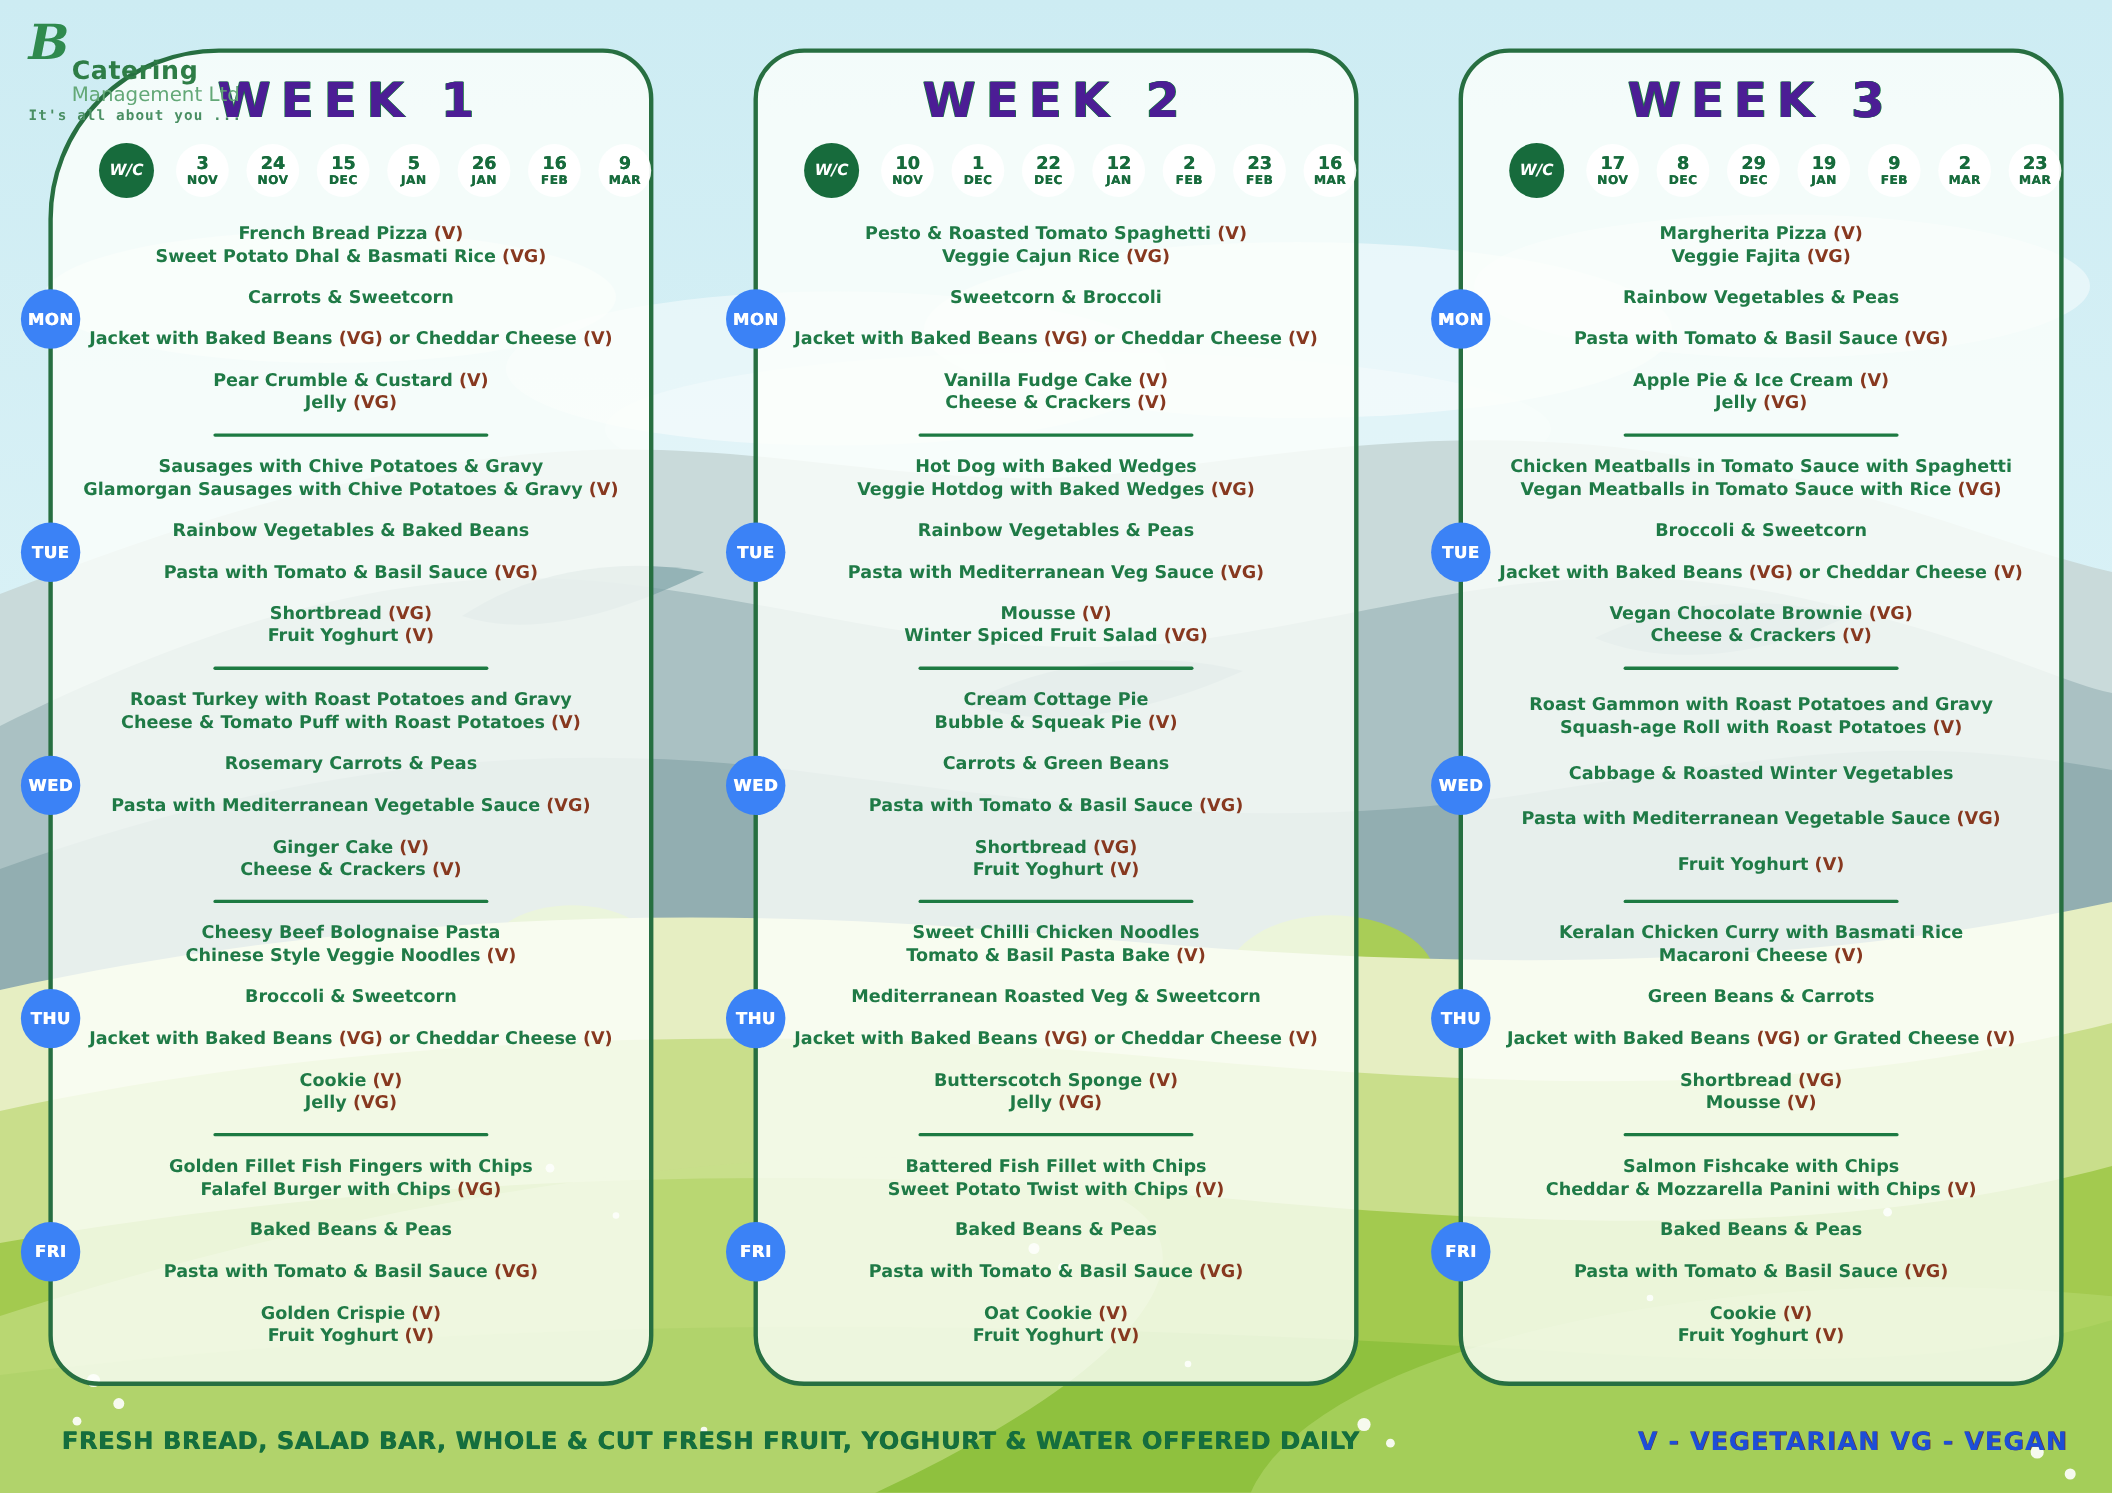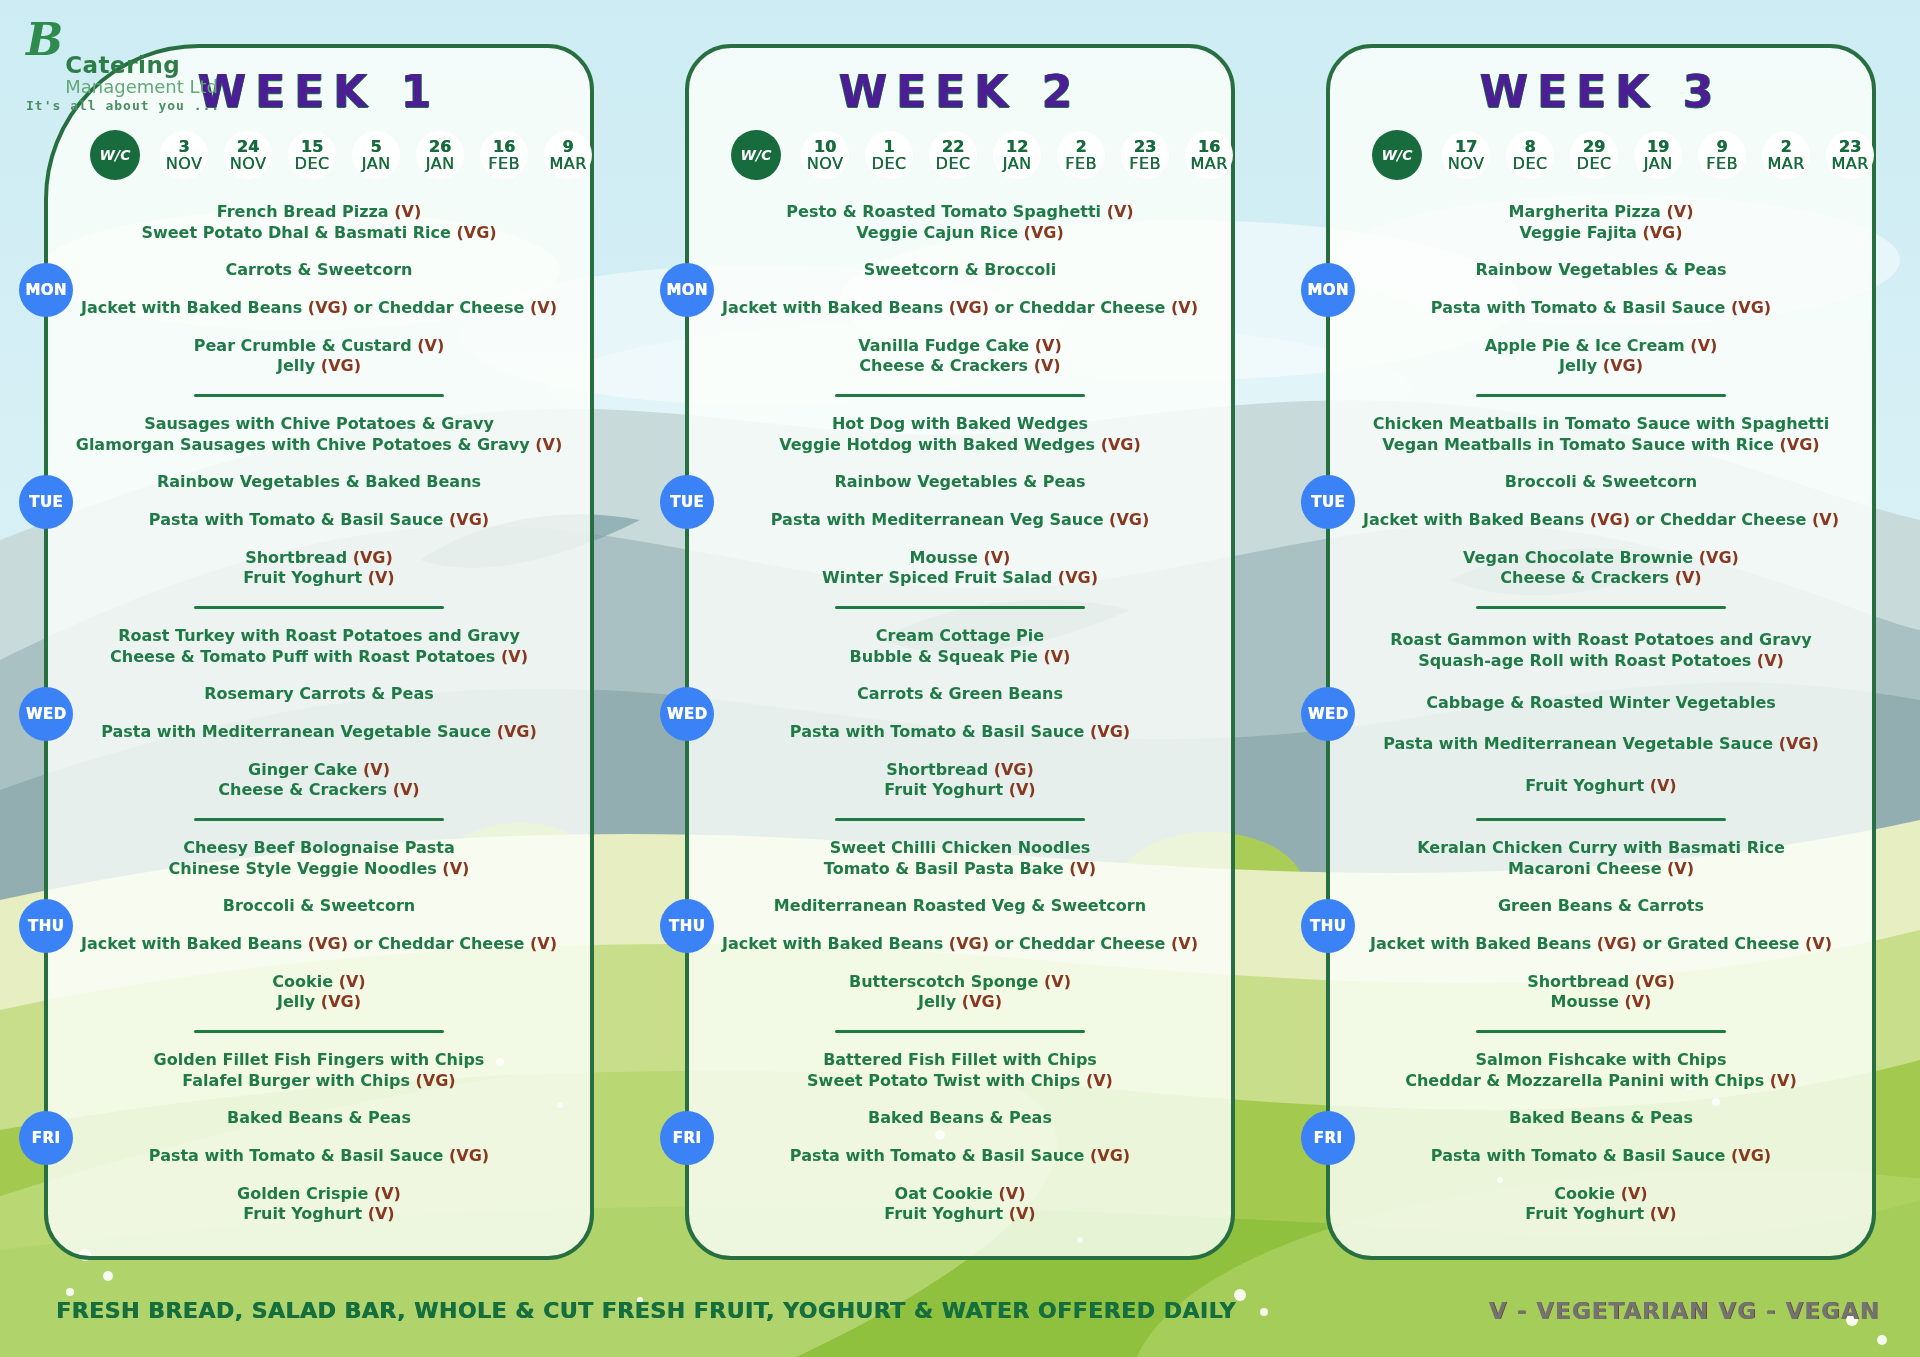--- a/index.html
+++ b/index.html
@@ -51,21 +51,21 @@
     color:#fff;font-weight:bold;font-style:italic;font-size:14px;
     display:flex;align-items:center;justify-content:center;margin-right:4px;
   }
   .date-circle{
     width:48px;height:48px;border-radius:50%;background:rgba(255,255,255,.94);flex:0 0 auto;
     display:flex;flex-direction:column;align-items:center;justify-content:center;
     color:#176b3c;line-height:1;
     text-shadow:.4px 0 #176b3c;
   }
   .date-num{font-size:16px;font-weight:800;}
-  .date-mon{font-size:16px;font-weight:400;margin-top:1px;letter-spacing:.5px;}
+  .date-mon{font-size:11px;font-weight:700;margin-top:1px;letter-spacing:.5px;}
 
   .menu{padding:4px 14px 0 14px;}
   .day-section{
     position:relative;height:209px;
     display:flex;flex-direction:column;justify-content:space-evenly;
   }
   .divider{height:3px;width:250px;margin:0 auto;background:#1d7a42;border-radius:2px;}
   .meal-group p{
     margin:0;text-align:center;
     font-size:16px;font-weight:700;line-height:1.3;color:#1f7a46;
@@ -82,21 +82,21 @@
   
   .footer{
     position:absolute;left:56px;right:40px;top:1298px;z-index:4;
     display:flex;justify-content:space-between;align-items:flex-start;
   }
   .footer-left{
     font-size:22px;font-weight:800;color:#156e3d;letter-spacing:.5px;
     text-shadow:.6px 0 #156e3d;
   }
   .footer-right{
-    font-size:23px;font-weight:800;color:#737373;letter-spacing:1px;
+    font-size:23px;font-weight:800;color:#1d4ed8;letter-spacing:1px;
     text-shadow:.6px 0 #6e3722;
   }
 </style>
 </head>
 <body>
 
 <div class="page">
 
   <svg class="scenery" viewBox="0 0 1920 1357" preserveAspectRatio="none" aria-hidden="true">
     <defs>

